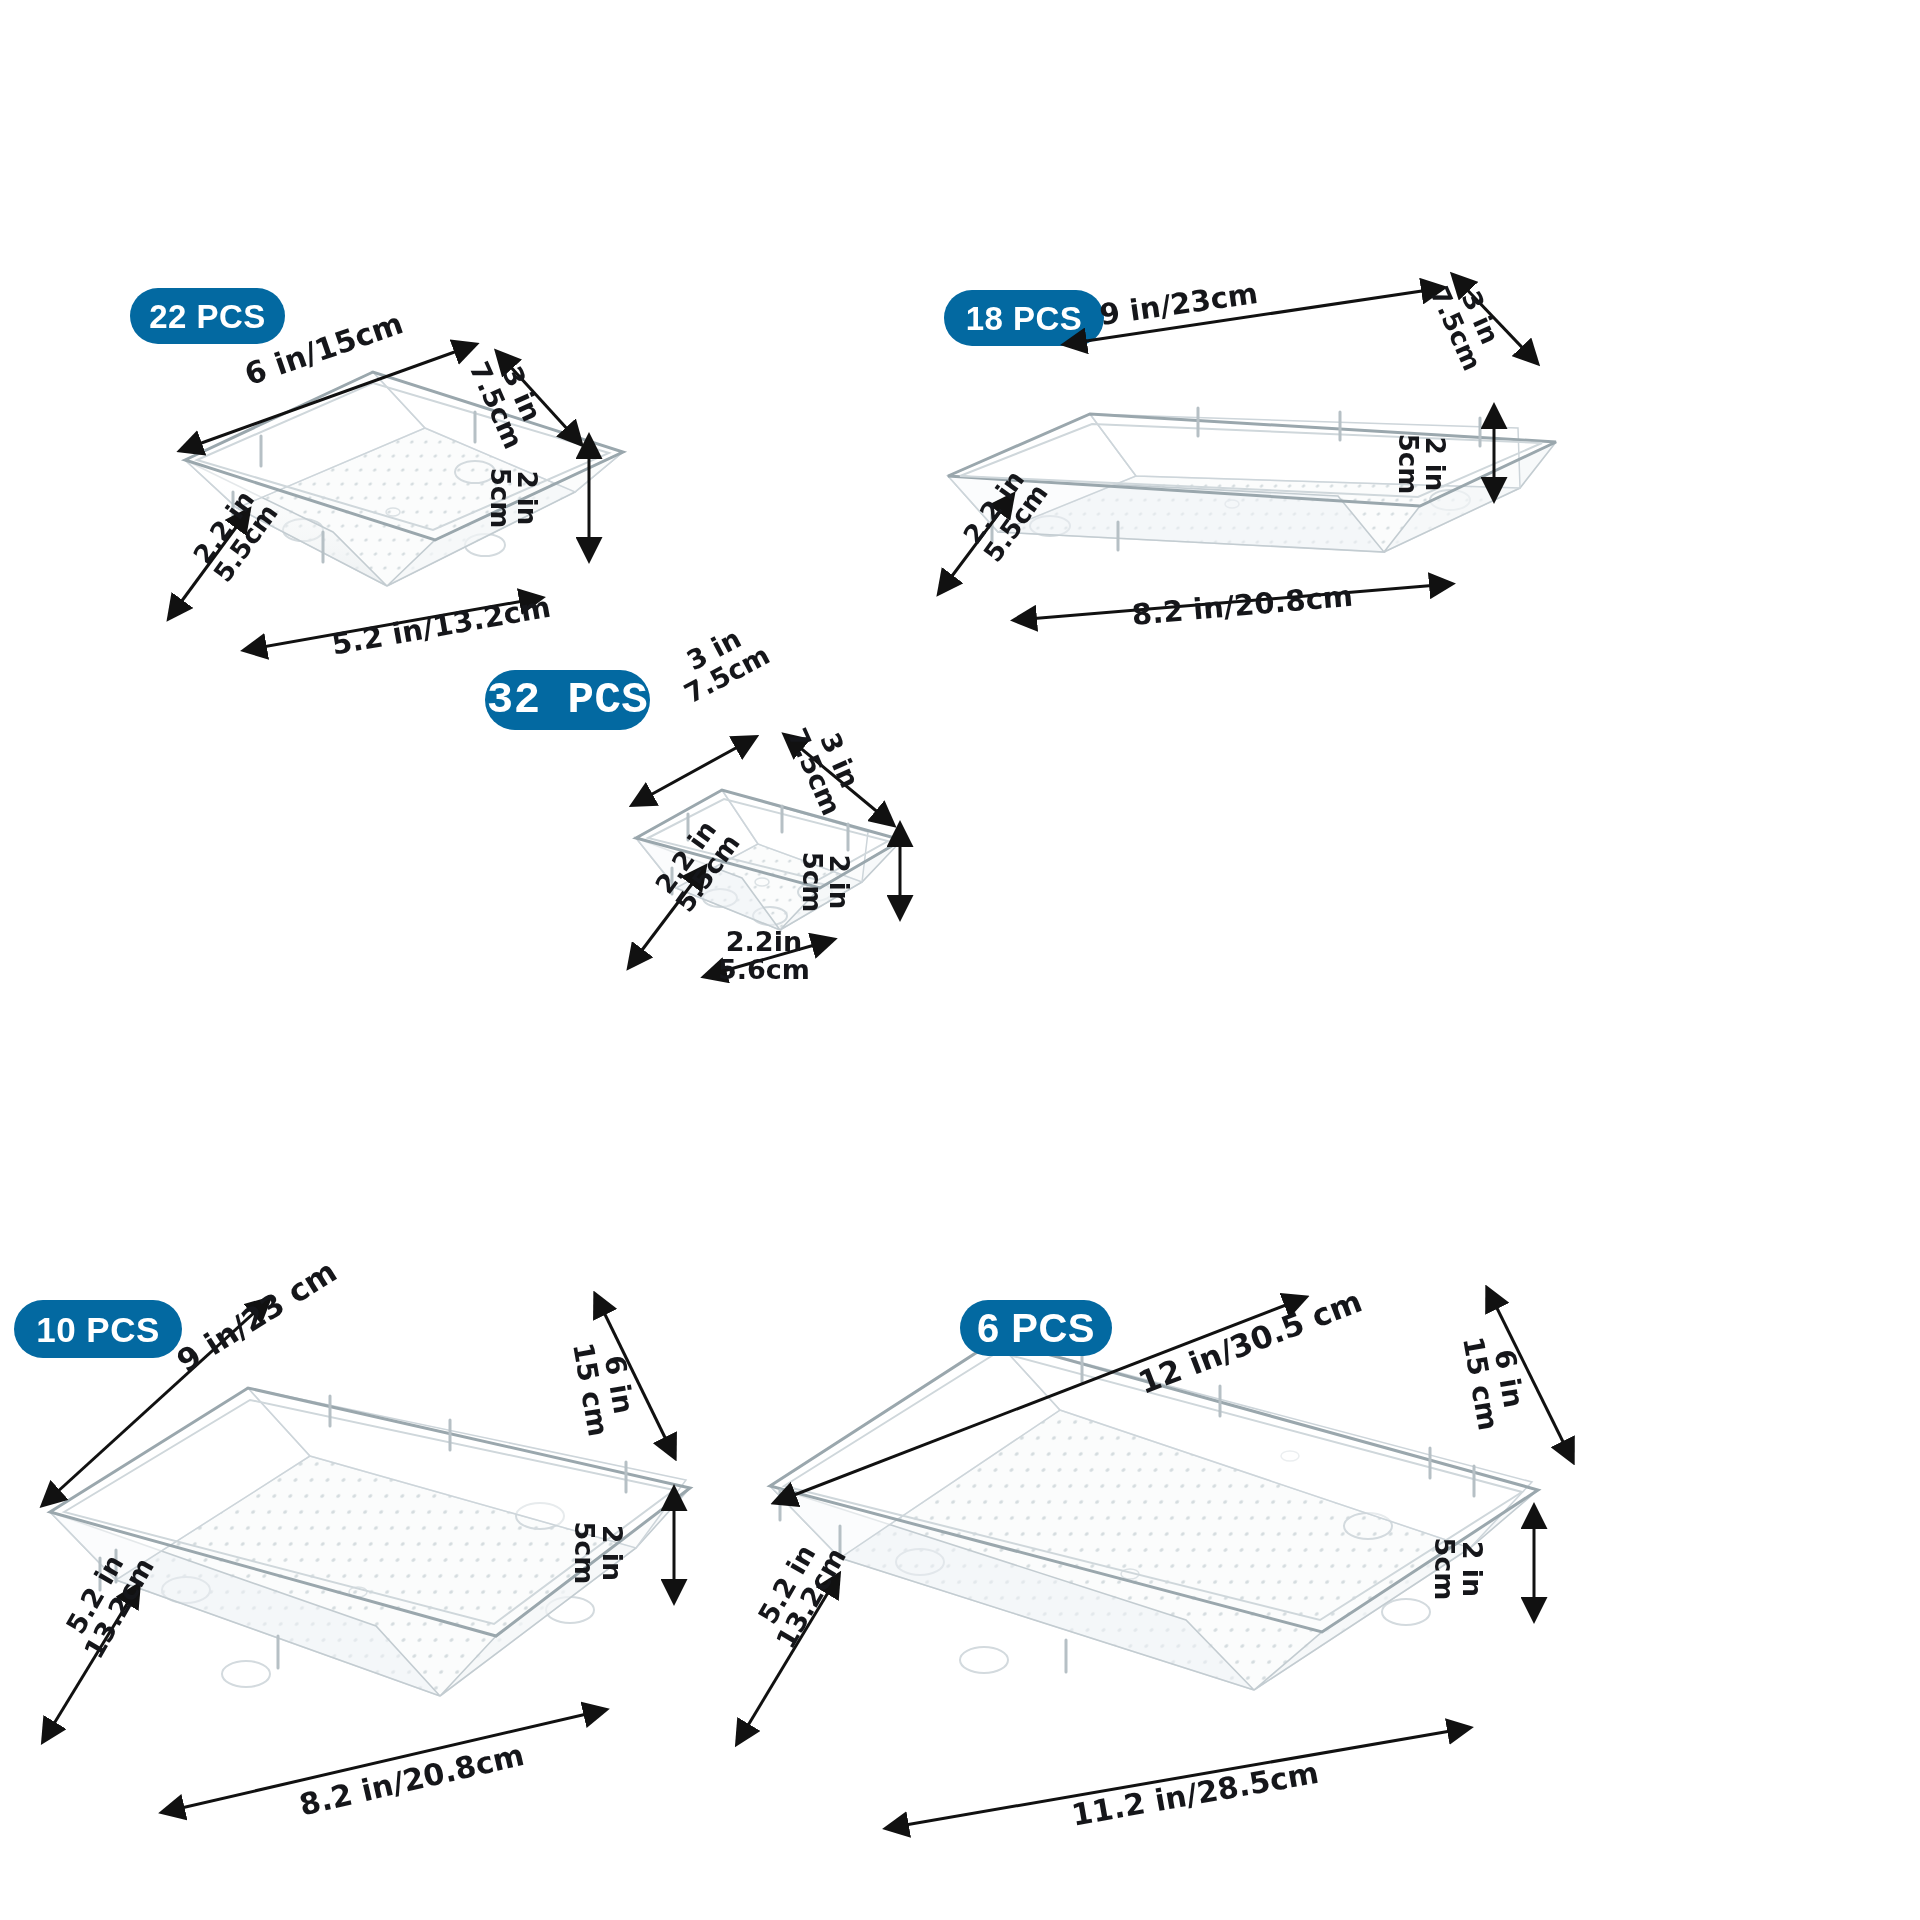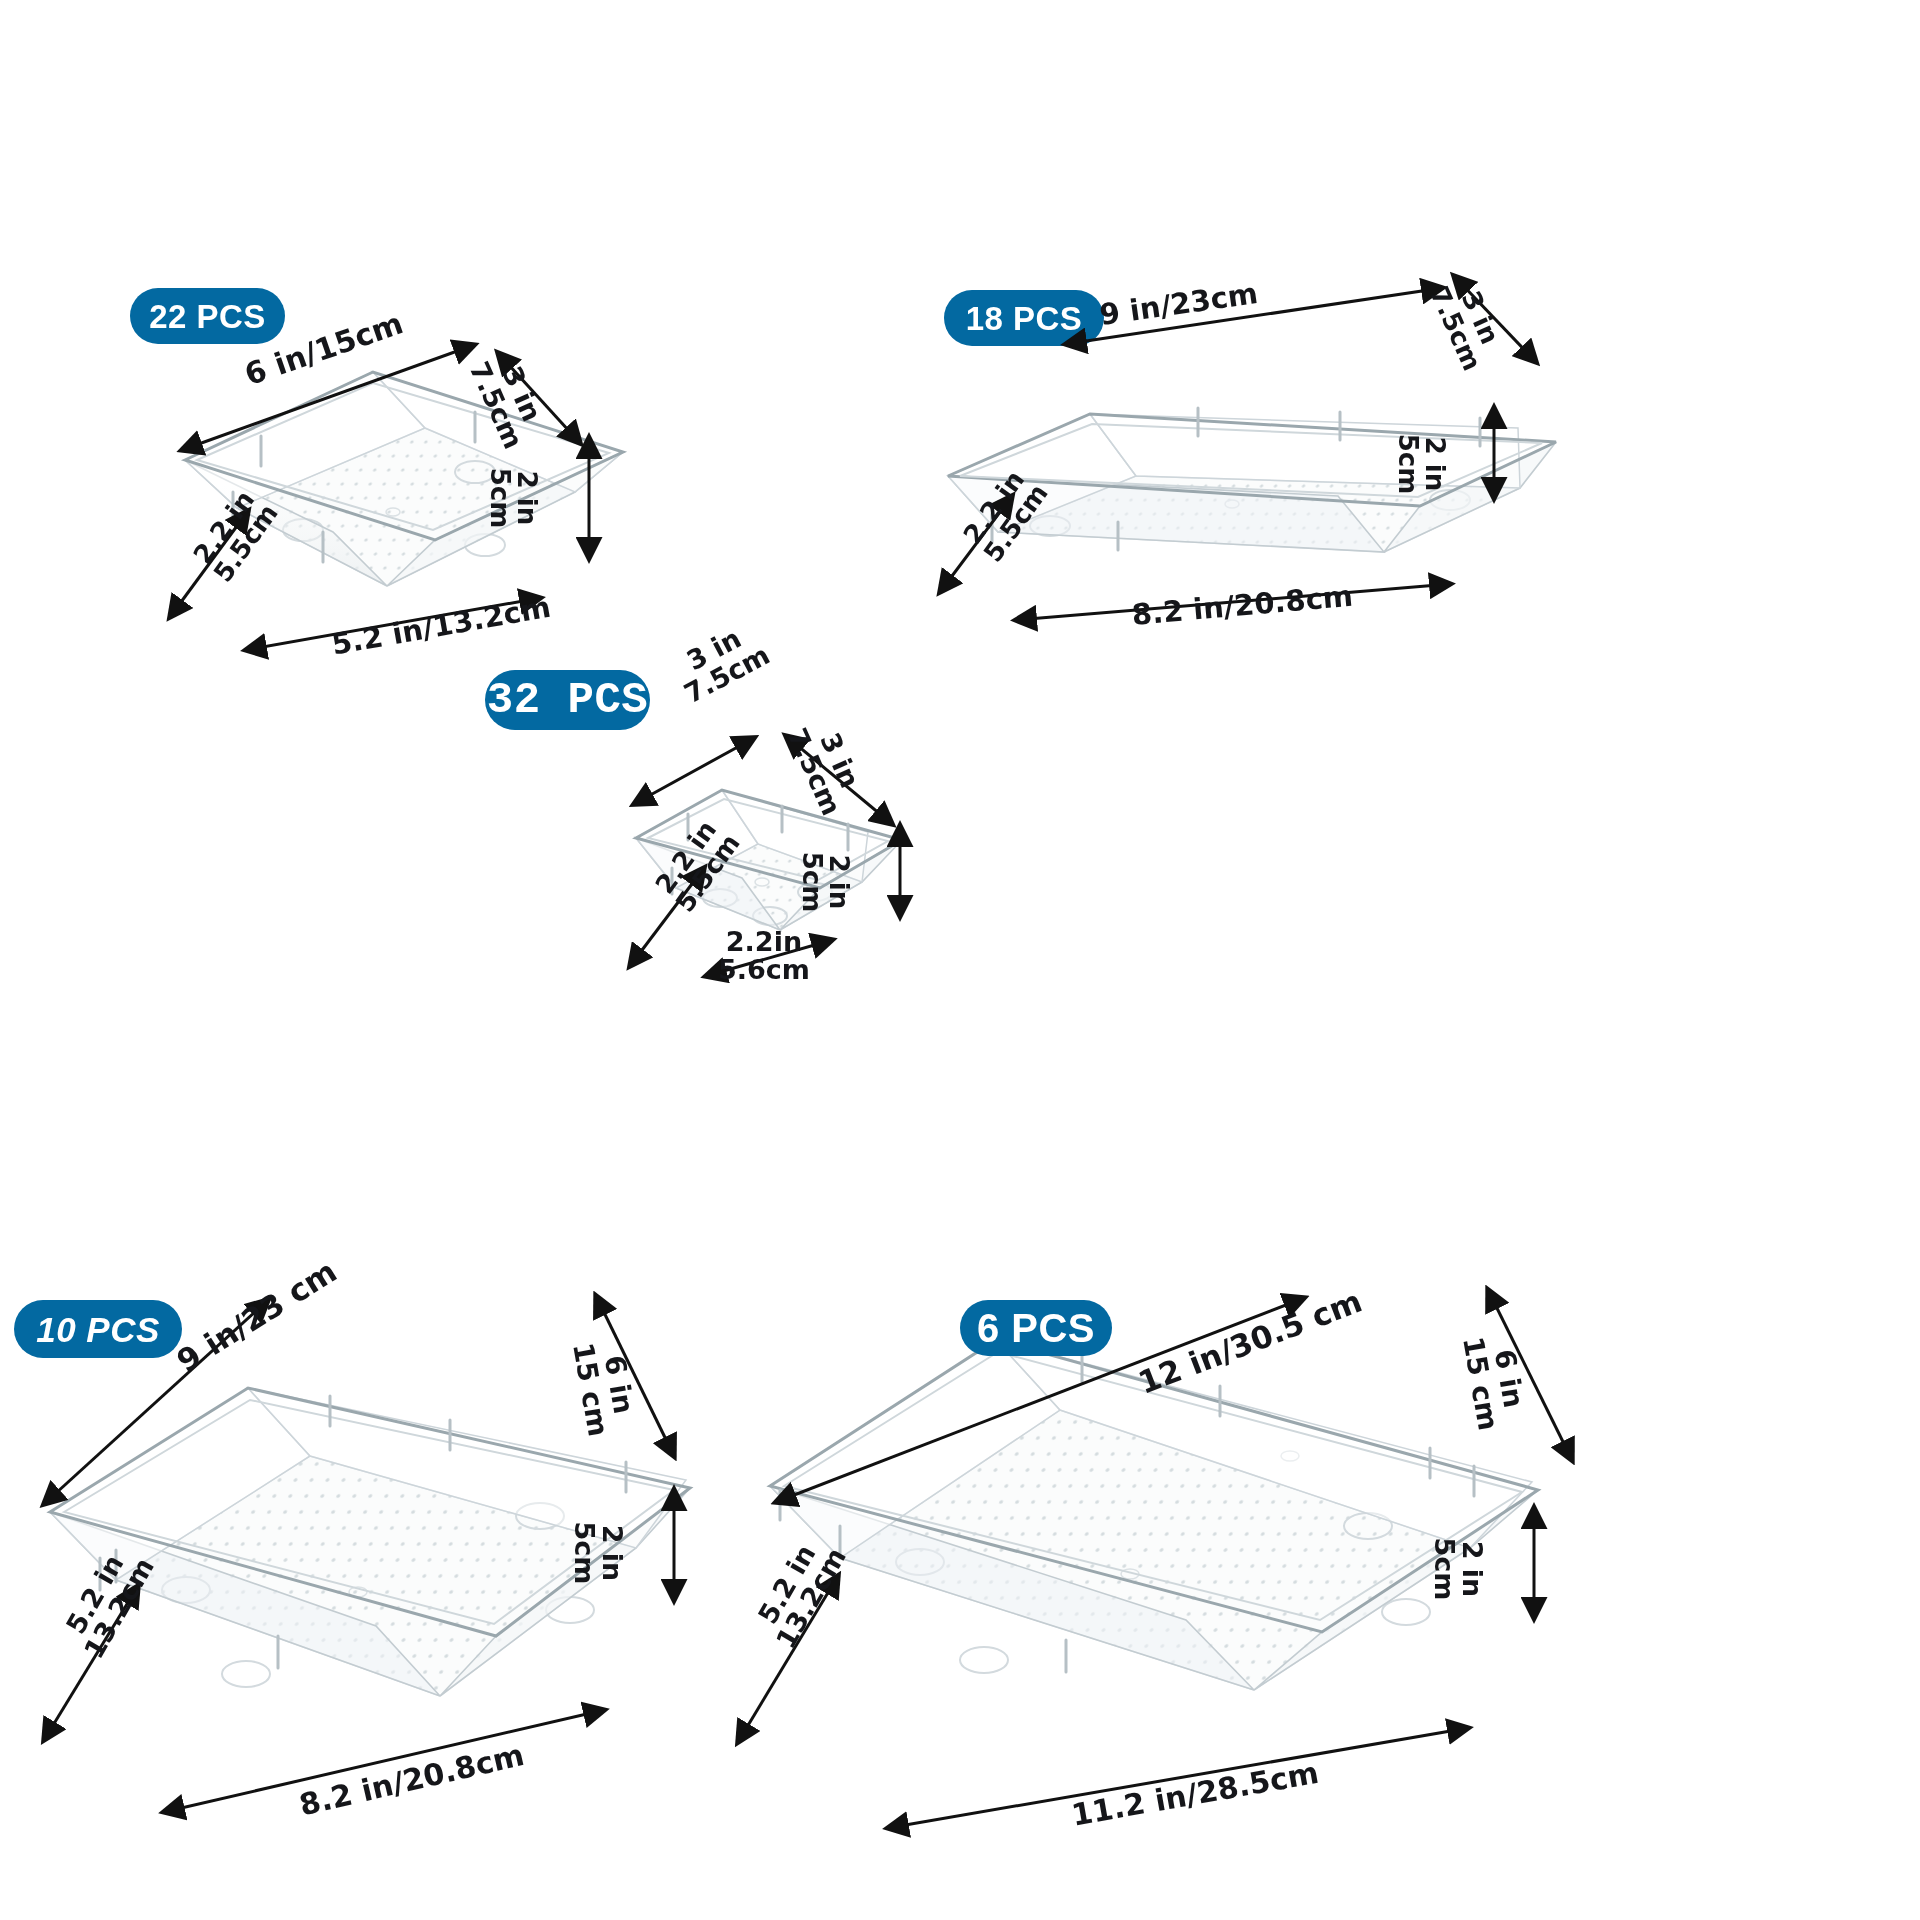--- a/index.html
+++ b/index.html
@@ -476,21 +476,21 @@
 
       <line x1="300" y1="96" x2="300" y2="126" stroke="#b6c0c5" stroke-width="3" stroke-linecap="round"></line>
       <line x1="420" y1="120" x2="420" y2="150" stroke="#b6c0c5" stroke-width="3" stroke-linecap="round"></line>
       <line x1="596" y1="162" x2="596" y2="192" stroke="#b6c0c5" stroke-width="3" stroke-linecap="round"></line>
       <line x1="86" y1="250" x2="86" y2="282" stroke="#b6c0c5" stroke-width="3" stroke-linecap="round"></line>
       <line x1="248" y1="336" x2="248" y2="368" stroke="#b6c0c5" stroke-width="3" stroke-linecap="round"></line>
       <line x1="70" y1="258" x2="70" y2="290" stroke="#b6c0c5" stroke-width="3" stroke-linecap="round"></line>
     </svg>
   </div>
 
-  <div class="pcs-badge" style="left:14px; top:1300px; width:168px; height:58px; font-size:35px;font-style:italic;">10 PCS</div>
+  <div class="pcs-badge" style="left:14px; top:1300px; width:168px; height:58px; font-size:35px;">10 PCS</div>
 
   <div class="arrow" style="left:36px; top:1292px;">
     <svg width="270" height="230">
       <defs>
         <marker id="ah16a" markerWidth="9" markerHeight="9" refX="7" refY="4.5" orient="auto">
             <path d="M0,0 L9,4.5 L0,9 z" fill="#111"></path>
           </marker>
         <marker id="ah16b" markerWidth="9" markerHeight="9" refX="2" refY="4.5" orient="auto">
             <path d="M9,0 L0,4.5 L9,9 z" fill="#111"></path>
           </marker>

